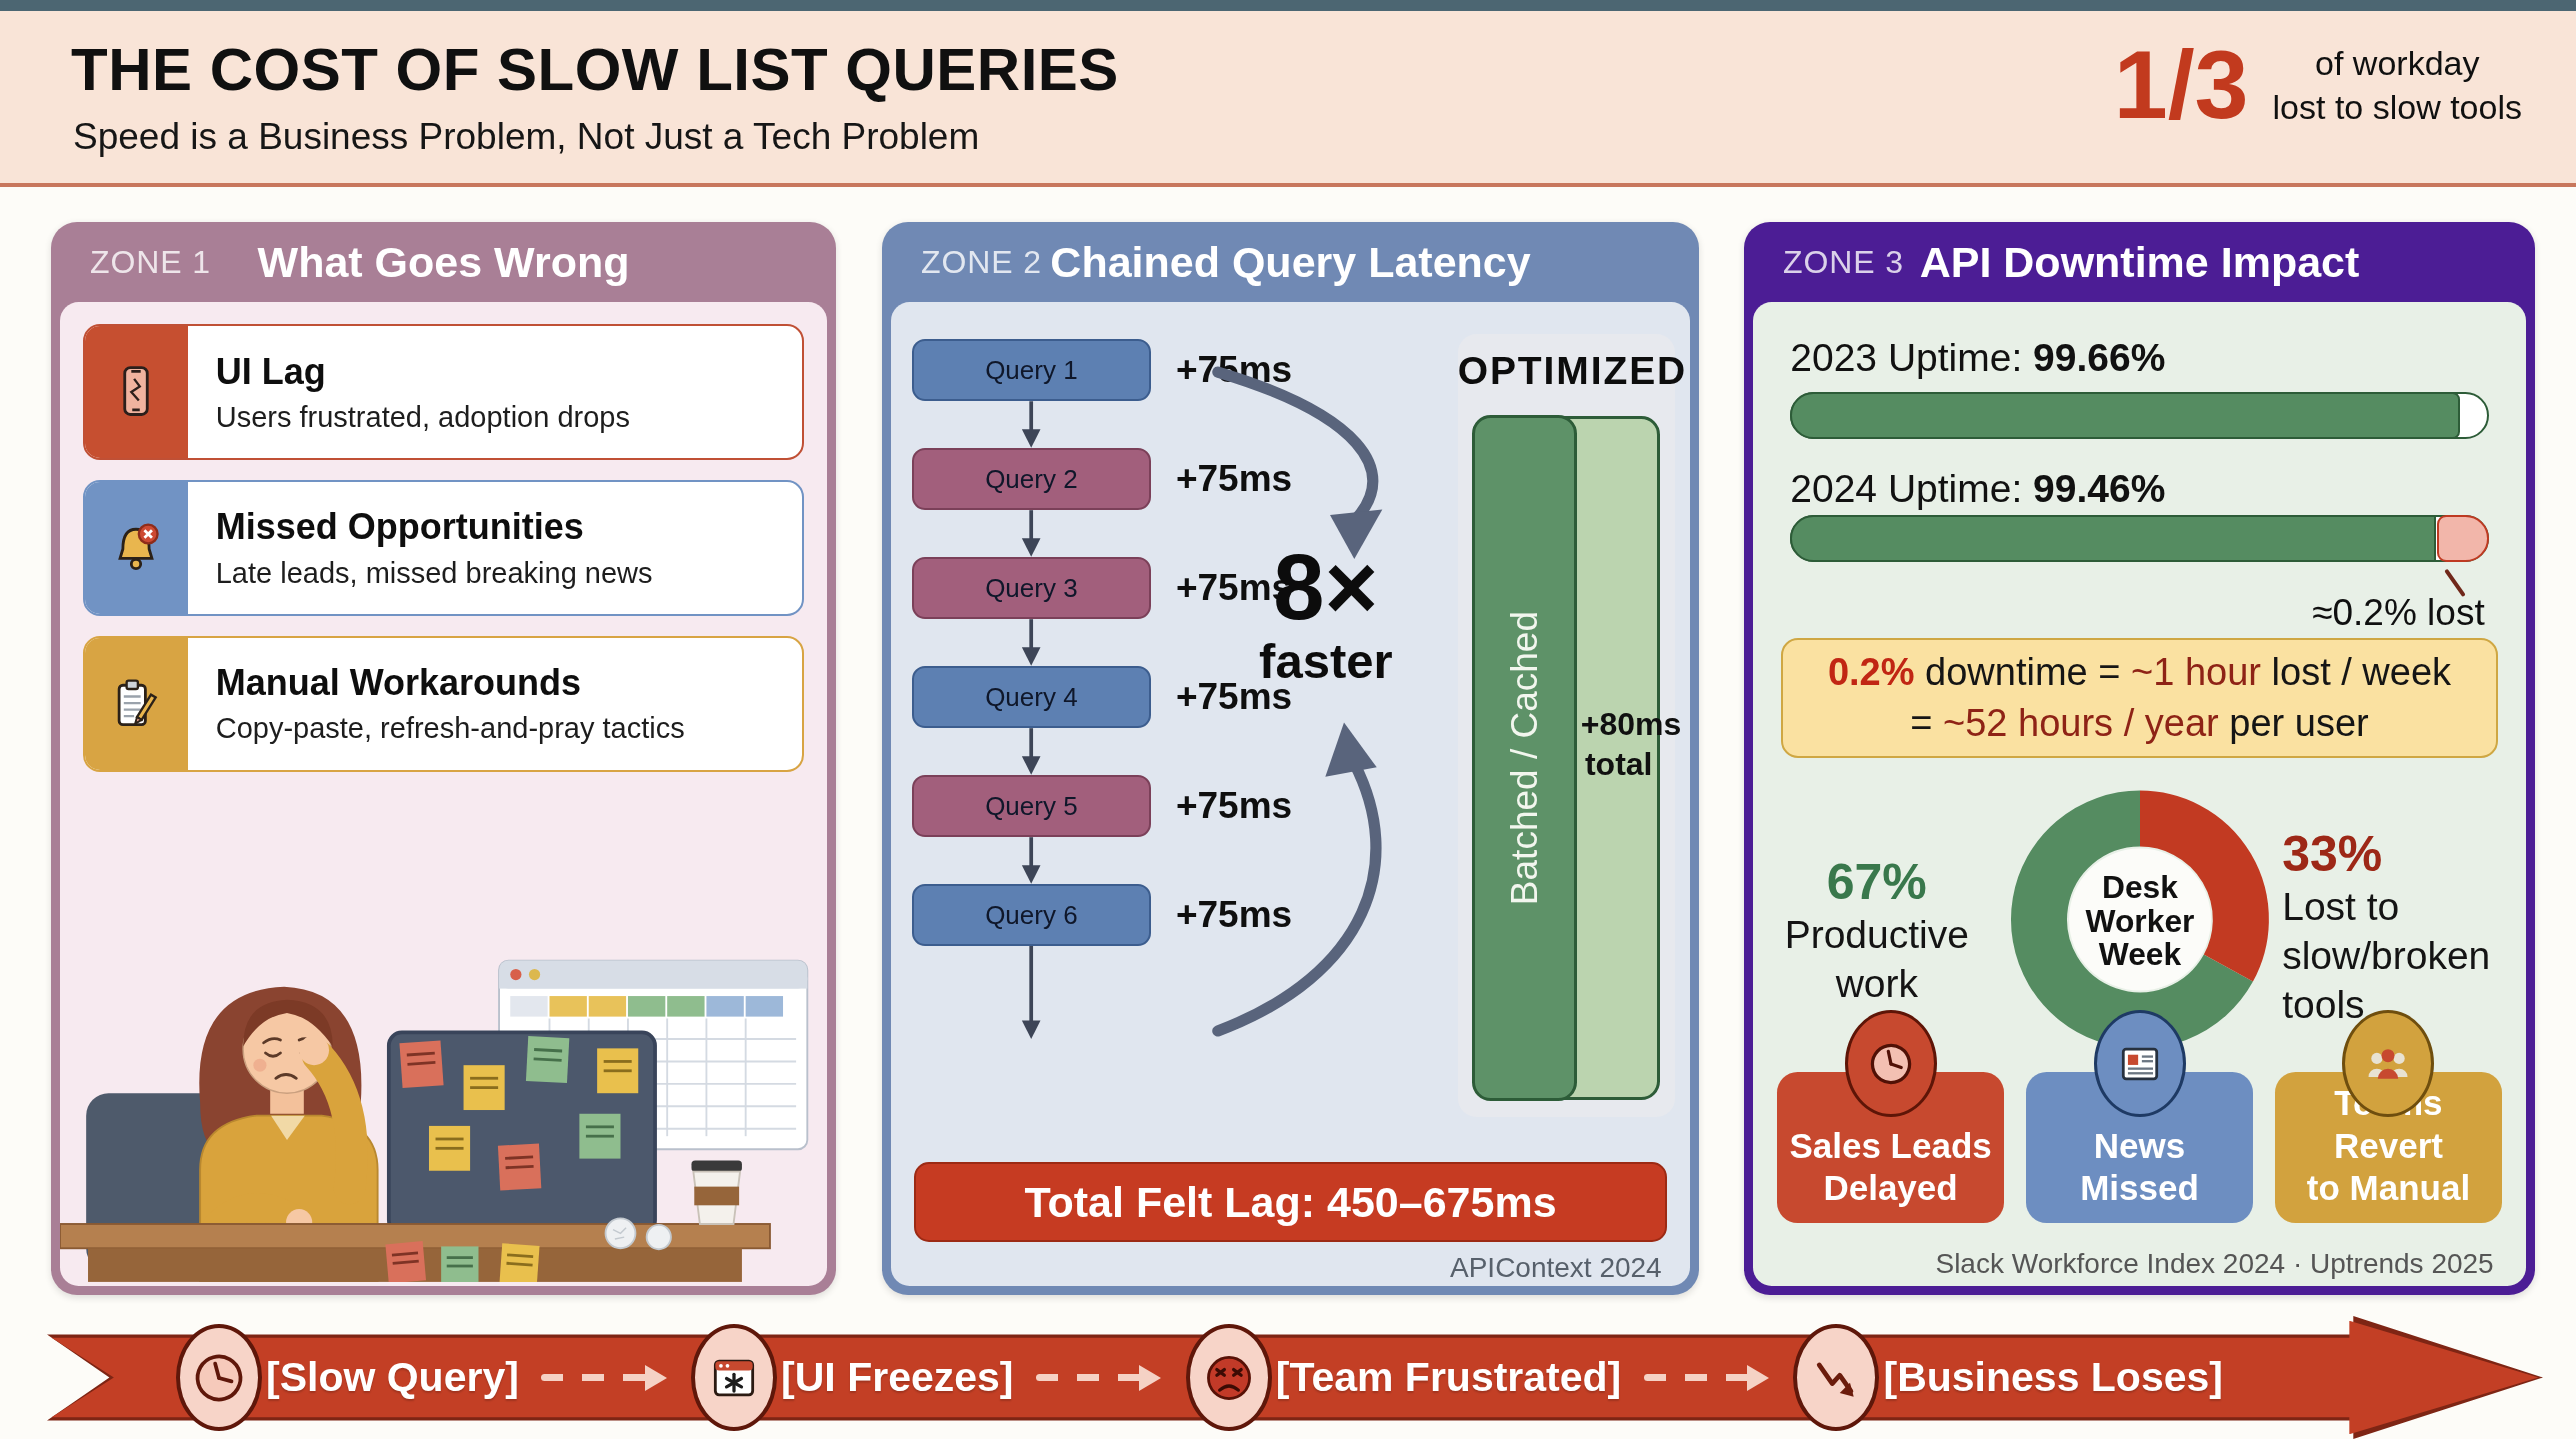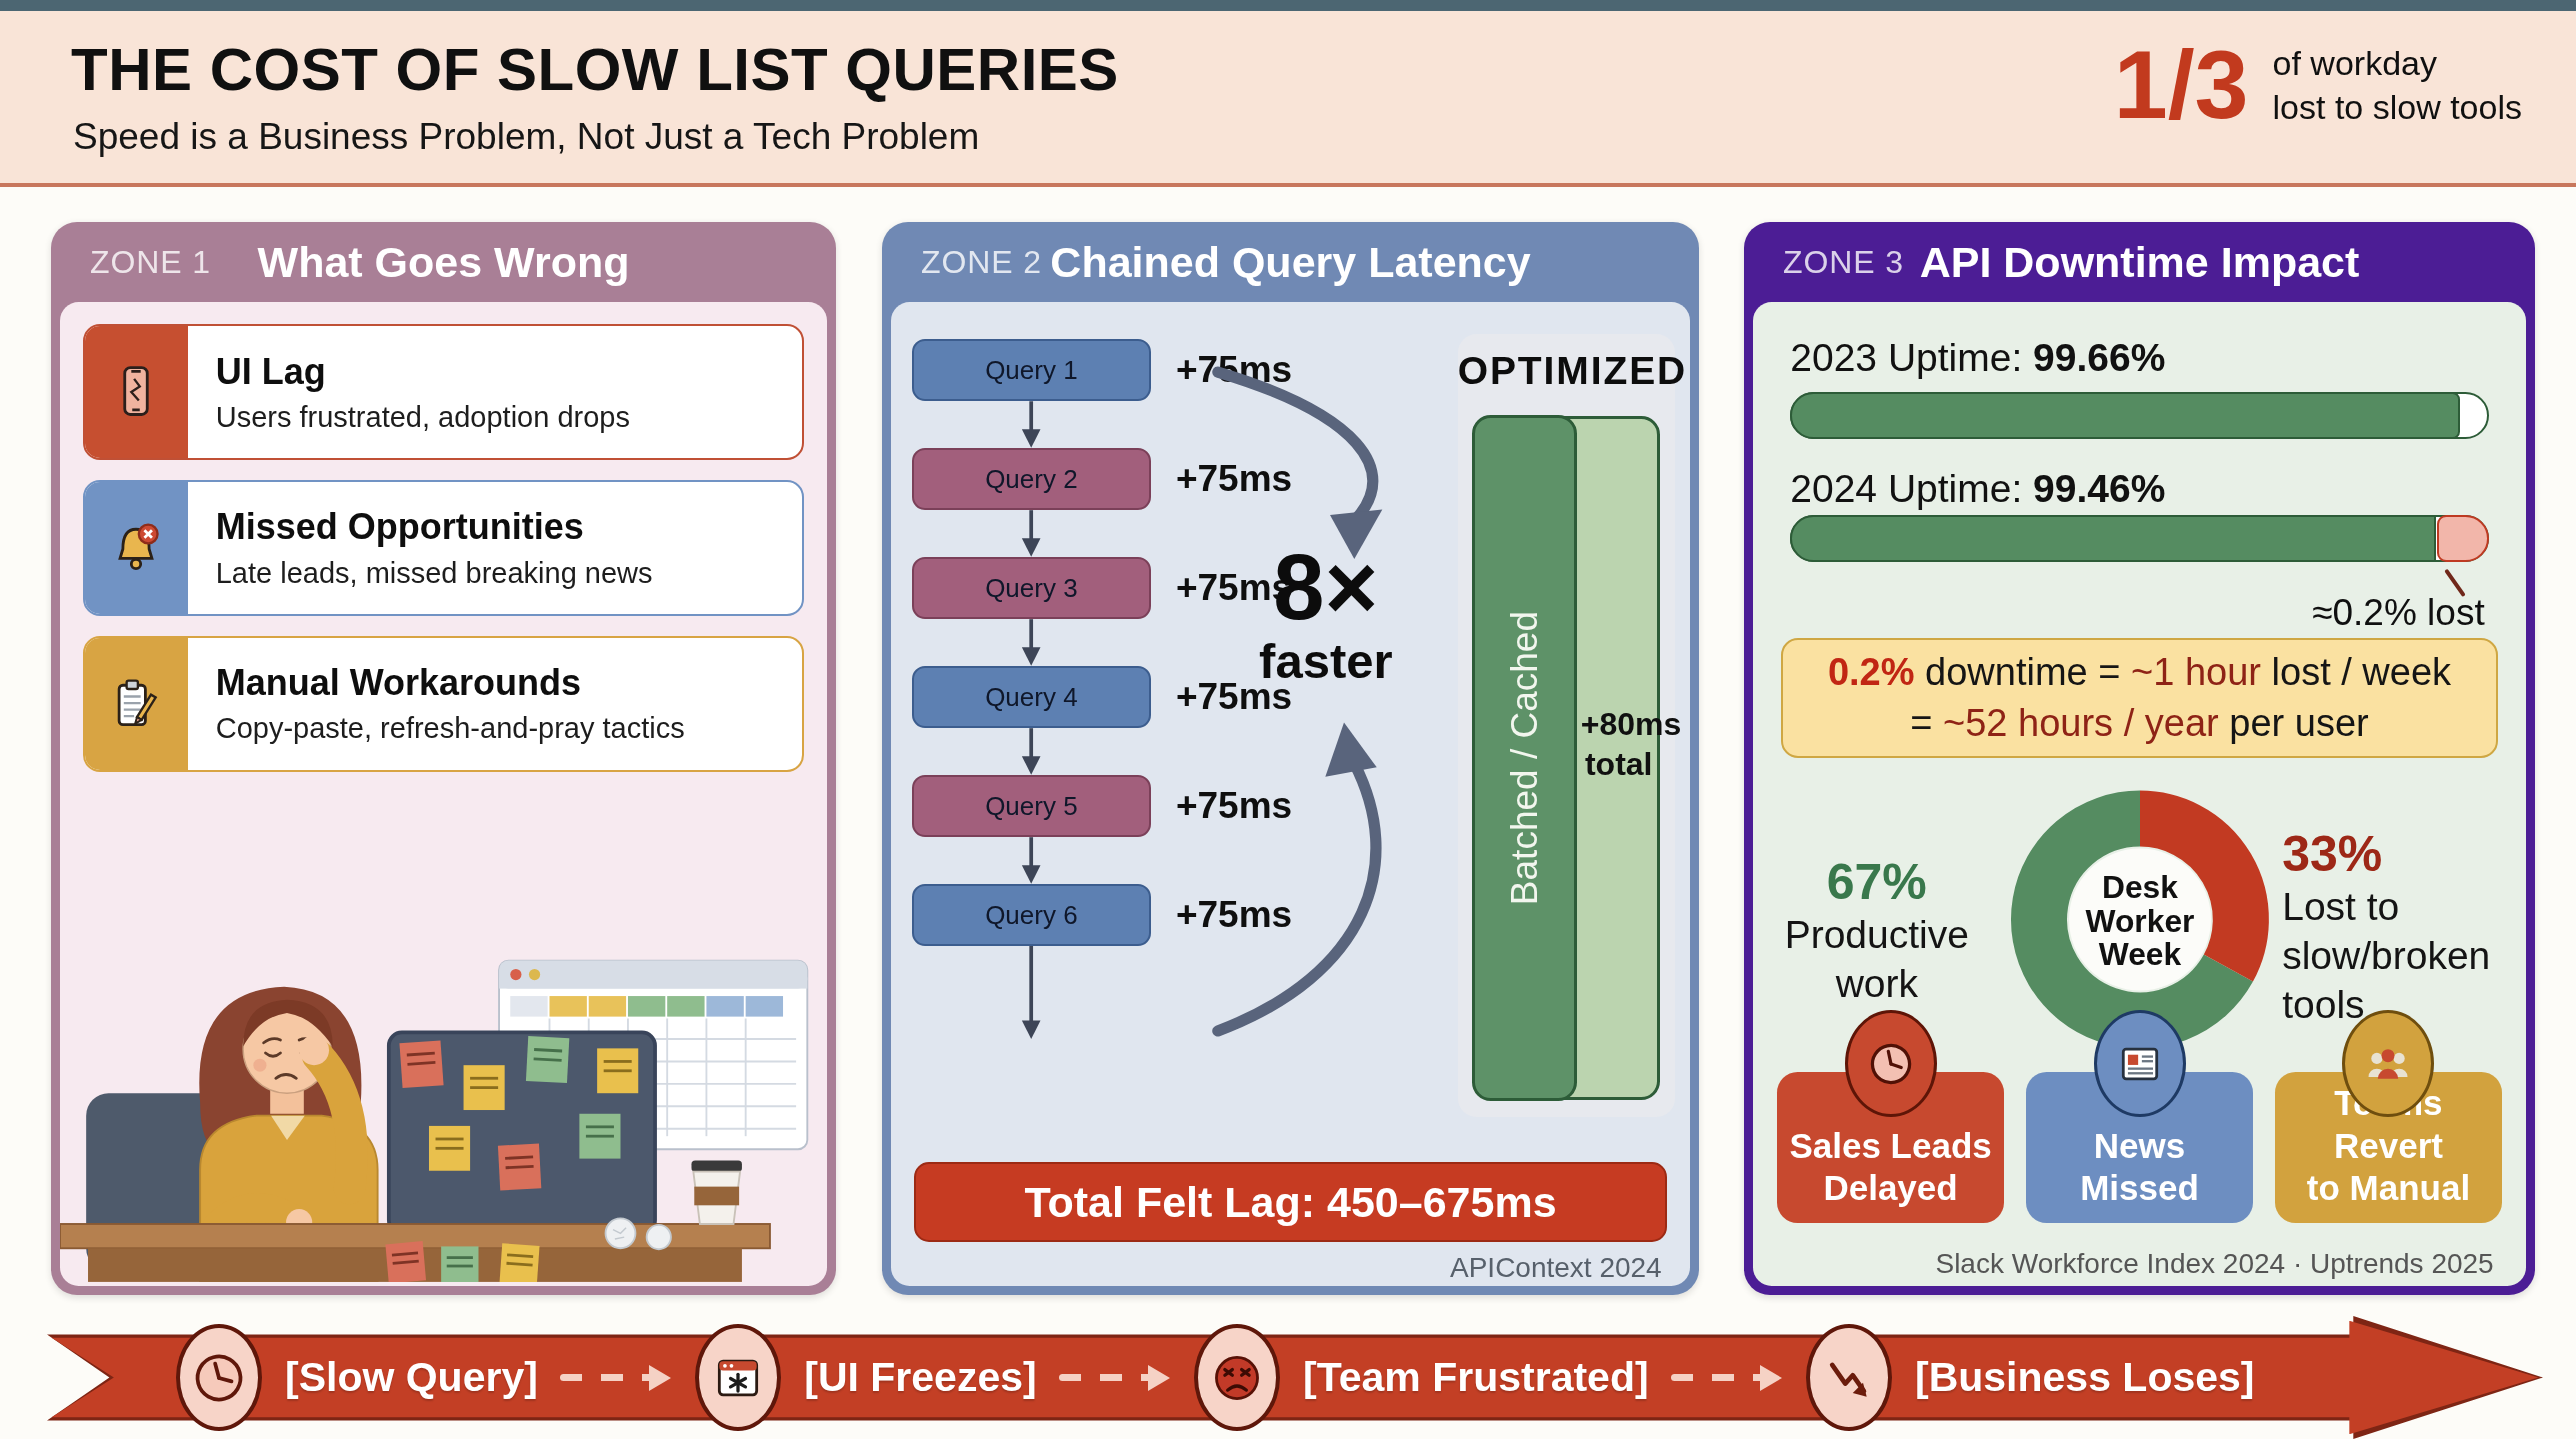--- a/index.html
+++ b/index.html
@@ -1,21 +1,21 @@
 <!DOCTYPE html>
 <html style="font-size:15px"><head>
 <meta charset="utf-8">
 <style>
   * { box-sizing: border-box; margin: 0; padding: 0; }
   body { background:#ffffff; font-family:"Liberation Sans", sans-serif; }
   .canvas { position:relative; width:2576px; height:1439px; background:#fdfcf8; overflow:hidden; }
 
   
   .top-strip { position:absolute; left:0; top:0; width:100%; height:11.2px; background:#4c6672; }
-  .header { position:absolute; left:0; top:11.2px; width:100%; height:176px; background:#f9e4d7; border-bottom:4.7px solid #c8775d; }
+  .header { position:absolute; left:0; top:11.2px; width:100%; height:176px; background:#f9e4d7; border-bottom:4.7px solid #c8775d;text-align:center; }
   .title { position:absolute; left:71px; top:24px; font-size:60px; font-weight:bold; letter-spacing:0.5px; color:#101010; }
   .subtitle { position:absolute; left:73px; top:105px; font-size:37px; color:#161616; }
   .stat { position:absolute; right:54px; top:20.6px; display:flex; gap:24px; align-items:center; }
   .stat-value { font-size:97px; font-weight:bold; color:#c23a1e; line-height:1.1; }
   .stat-label { font-size:34px; color:#101010; line-height:1.3; }
 
   
   .zone { position:absolute; top:222px; height:1073px; border-radius:26px; box-shadow:0 2.8px 7.5px rgba(0,0,0,0.12); }
   .z1 { left:51px;  width:785px; background:#a97f96; }
   .z2 { left:882px; width:817px; background:#7089b4; }
@@ -88,21 +88,21 @@
   .chip-blue .badge { background:#6d8ec1; border:3.7px solid #1e3a64; }
   .chip-gold .badge { background:#d2a23e; border:3.7px solid #6f4e0e; }
   .z3-src { position:absolute; right:32px; top:946px; font-size:28px; color:#555555; }
 
   
   .flow-wrap { position:absolute; left:47px; top:1316px; width:2496px; height:123px; }
   .flow-shape { position:absolute; clip-path:polygon(0% 15%, 92.4% 15%, 92.4% 0%, 100% 50%, 92.4% 100%, 92.4% 85%, 0% 85%, 2.5% 50%); }
   .flow-back  { inset:0; background:#7e2514; }
   .flow-front { inset:4.7px; background:#c33f25; }
   .flow-items { position:absolute; left:129px; right:320px; top:0; height:100%; display:flex; align-items:center; }
-  .step { display:flex; align-items:center; gap:23px; flex:none; }
+  .step { display:flex; align-items:center; gap:4px; flex:none; }
   .ficon { width:86px; height:107px; border-radius:50%; background:#f7d4c8; border:4.7px solid #5f170a; display:flex; align-items:center; justify-content:center; flex:none; }
   .flabel { color:#ffffff; font-size:41px; font-weight:bold; white-space:nowrap; text-shadow:0 1.9px 1.9px rgba(0,0,0,0.18); }
   .dash { flex:1; height:7.5px; position:relative; background:repeating-linear-gradient(90deg,#f5d2c5 0 22.4px, transparent 22.4px 41px); border-radius:3.7px; margin:0 32px 0 22.4px; min-width:103px; }
   .dash::after { content:""; position:absolute; right:-7.5px; top:50%; transform:translateY(-50%); border-left:22.4px solid #f5d2c5; border-top:13px solid transparent; border-bottom:13px solid transparent; }
 </style>
 </head>
 <body>
 
 <div class="canvas">
 

